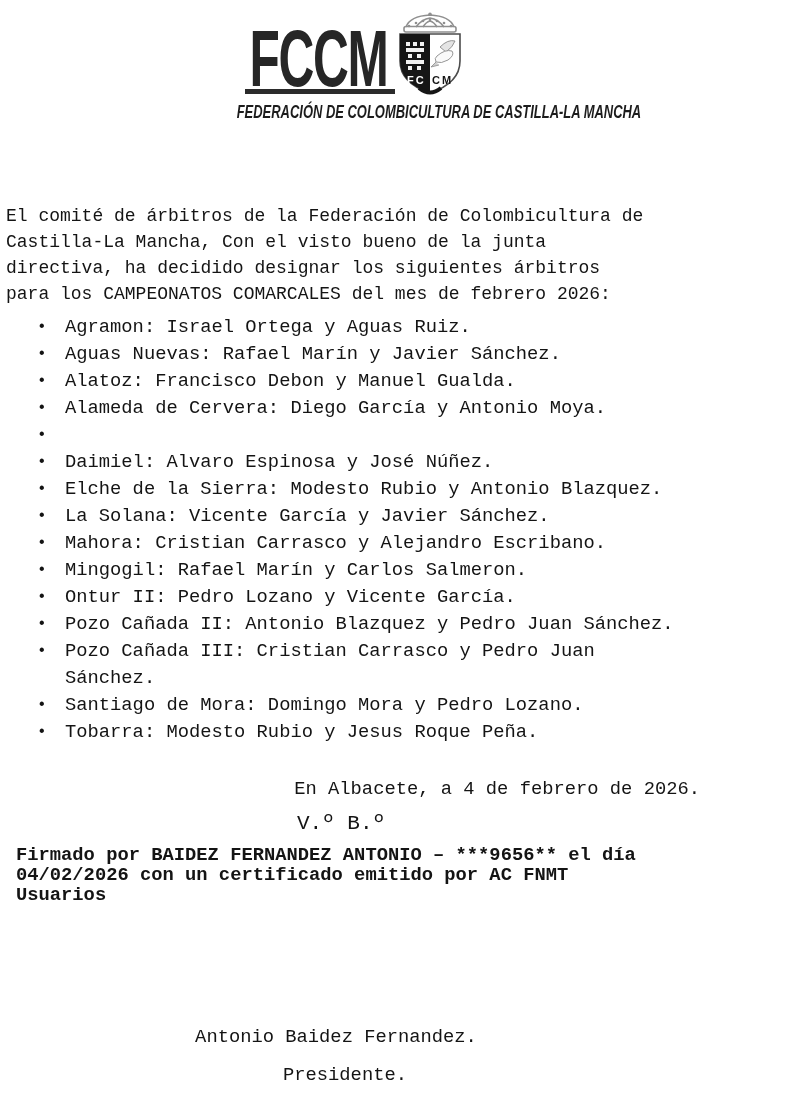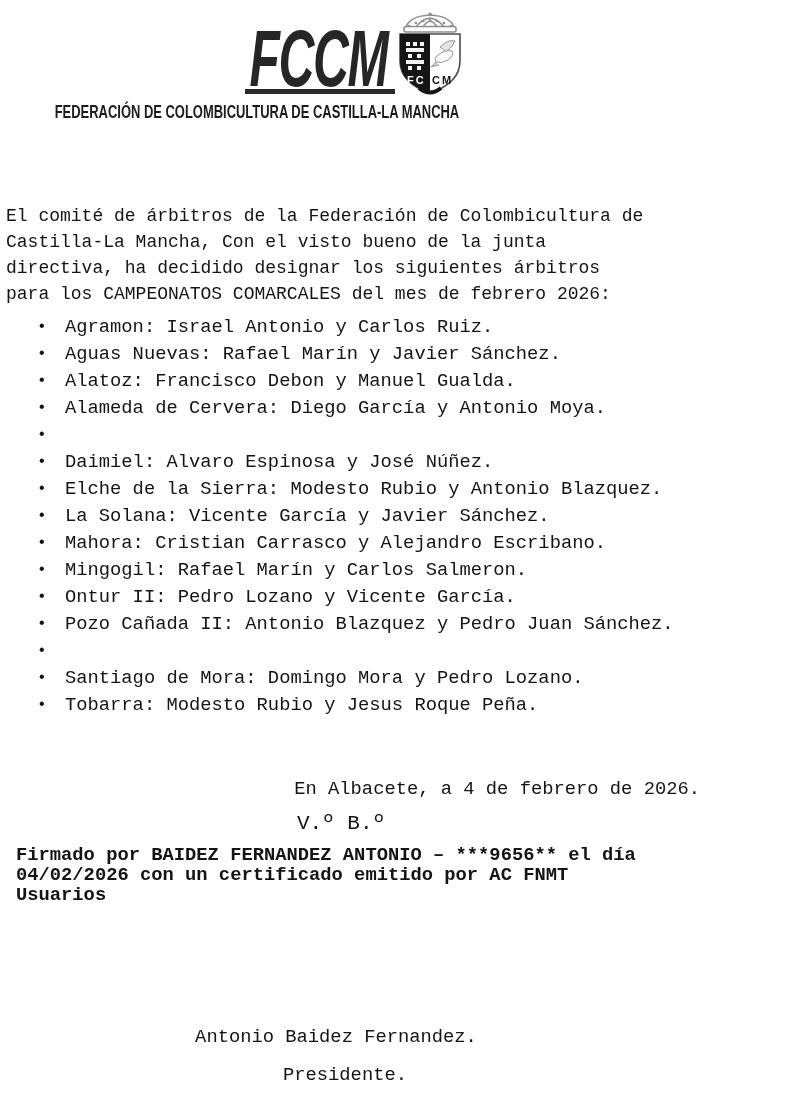--- a/index.html
+++ b/index.html
@@ -6,32 +6,32 @@
   body {
     width:800px; height:1097px; position:relative; background:#ffffff;
     font-family:"Liberation Mono","DejaVu Sans Mono",monospace;
     color:#141414; overflow:hidden;
   }
   .abs { position:absolute; }
 
   
   .acronym-box {
     left:246px; top:19px; width:146px; height:80px;
-    display:flex; justify-content:center; align-items:flex-start;font-style:italic;
+    display:flex; justify-content:center; align-items:flex-start;
   }
   .acronym-box span {
     font-family:"Liberation Sans",sans-serif; font-weight:bold;
     font-size:80px; line-height:80px; letter-spacing:-2px;
     color:#262626; white-space:nowrap;
     transform:scaleX(0.62); transform-origin:50% 0;
   }
   .logo-underline { left:245px; top:89px; width:150px; height:5px; background:#2b2b2b; }
   .fullname-box {
     left:150px; top:101px; width:396px;
-    display:flex; justify-content:flex-end;
+    display:flex; justify-content:flex-start;font-style:italic;
   }
   .fullname-box span {
     font-family:"Liberation Sans",sans-serif; font-weight:bold;
     font-size:18.5px; line-height:22px; color:#1c1c1c; white-space:nowrap;
     transform:scaleX(0.70); transform-origin:50% 0;
   }
   .crest { left:392px; top:11px; }
 
   
   .intro {
@@ -111,21 +111,21 @@
 </div>
 
 <div class="abs intro">El comité de árbitros de la Federación de Colombicultura de
 Castilla-La Mancha, Con el visto bueno de la junta
 directiva, ha decidido designar los siguientes árbitros
 para los CAMPEONATOS COMARCALES del mes de febrero 2026:</div>
 
 <div class="abs assignment-list" id="assignment-list">
   <div class="item">
     <span class="bullet">•</span>
-    <span class="item-text">Agramon: Israel Antonio y Carlos Ruiz.</span>
+    <span class="item-text">Agramon: Israel Ortega y Aguas Ruiz.</span>
   </div>
 
   <div class="item">
     <span class="bullet">•</span>
     <span class="item-text">Aguas Nuevas: Rafael Marín y Javier Sánchez.</span>
   </div>
 
   <div class="item">
     <span class="bullet">•</span>
     <span class="item-text">Alatoz: Francisco Debon y Manuel Gualda.</span>
@@ -170,20 +170,22 @@
     <span class="item-text">Ontur II: Pedro Lozano y Vicente García.</span>
   </div>
 
   <div class="item">
     <span class="bullet">•</span>
     <span class="item-text">Pozo Cañada II: Antonio Blazquez y Pedro Juan Sánchez.</span>
   </div>
 
   <div class="item">
     <span class="bullet">•</span>
+    <span class="item-text">Pozo Cañada III: Cristian Carrasco y Pedro Juan
+Sánchez.</span>
   </div>
 
   <div class="item">
     <span class="bullet">•</span>
     <span class="item-text">Santiago de Mora: Domingo Mora y Pedro Lozano.</span>
   </div>
 
   <div class="item">
     <span class="bullet">•</span>
     <span class="item-text">Tobarra: Modesto Rubio y Jesus Roque Peña.</span>

